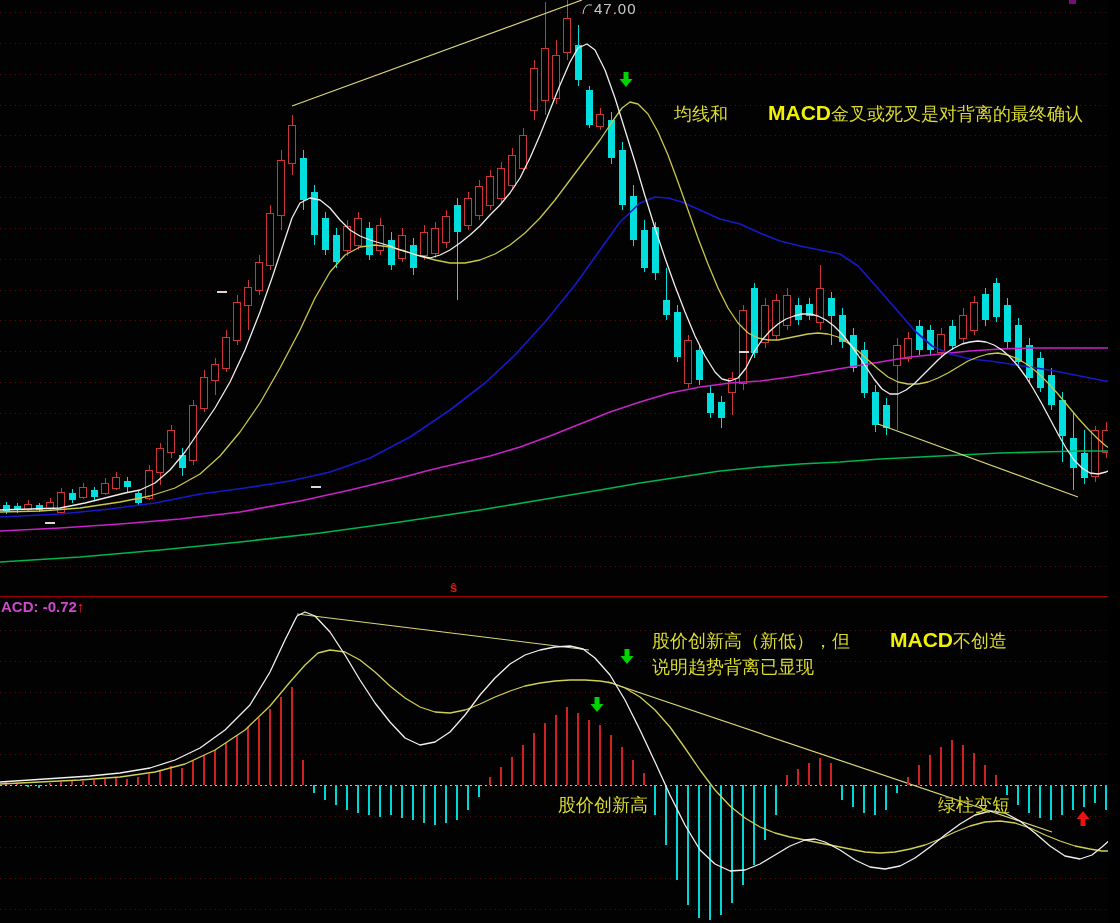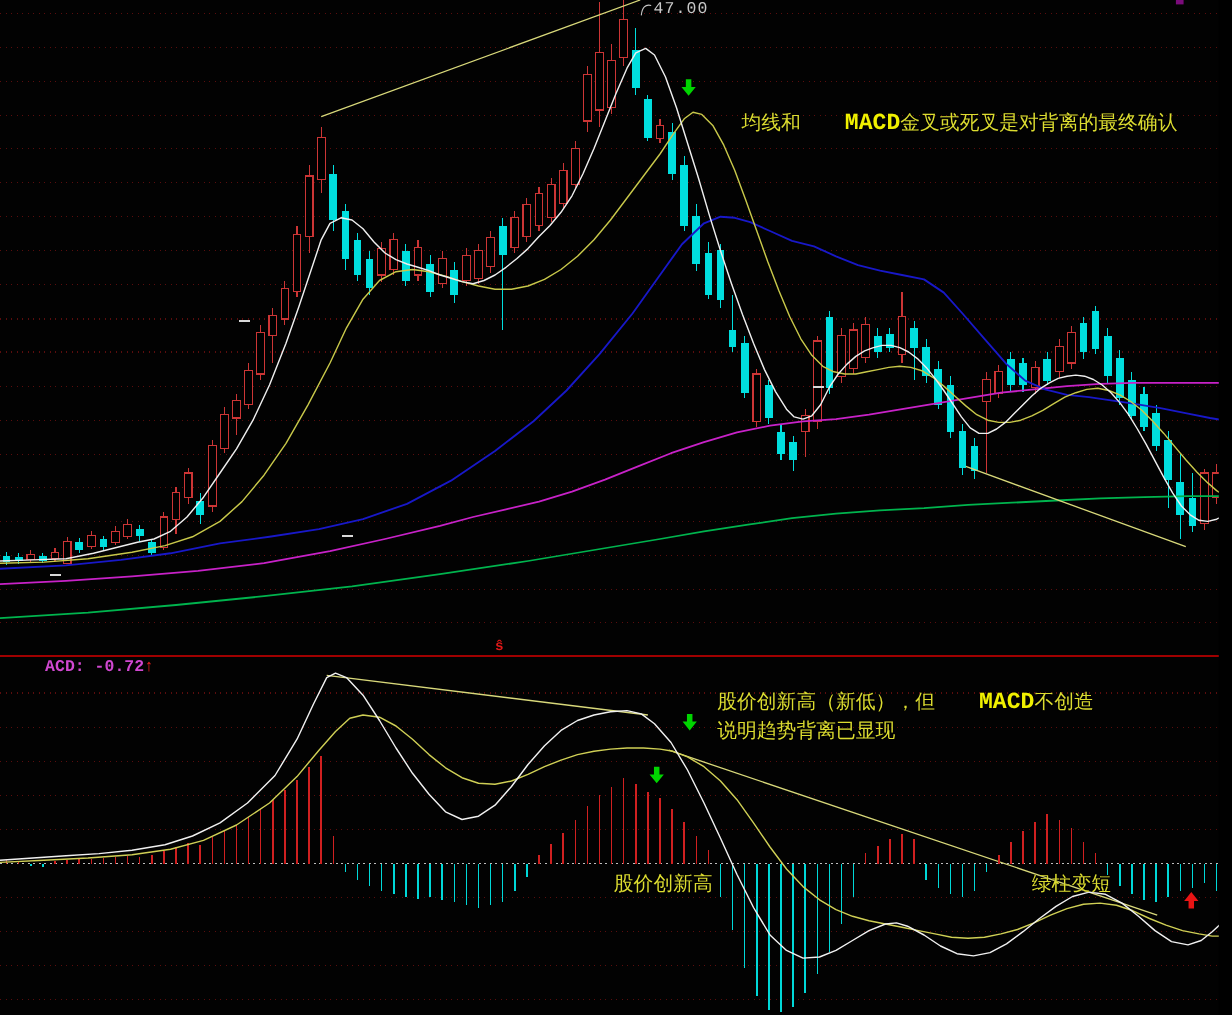--- a/index.html
+++ b/index.html
@@ -1,27 +1,27 @@
 <!DOCTYPE html>
 <html><head>
 <meta charset="utf-8">
 <style>
   html,body{margin:0;padding:0;background:#000;}
   #screen{position:relative;width:1108px;height:923px;background:#020202;overflow:hidden;
-          font-family:Liberation Mono, monospace;}
+          font-family:Liberation Sans, sans-serif;}
   #chart-svg{position:absolute;left:0;top:0;}
   .ann{position:absolute;color:#dcdc30;font-size:18px;line-height:26px;white-space:nowrap;
        text-shadow:0 0 1px rgba(0,0,0,.8);}
   .ann b{color:#f0f000;font-size:21px;font-weight:bold;margin-left:40px;}
   #ann-main{left:674px;top:100px;}
   #ann-macd{left:652px;top:627px;}
   #lbl-red-short{left:558px;top:792px;}
   #lbl-green-short{left:938px;top:792px;}
   #lbl-peak{position:absolute;left:594px;top:0px;color:#c8c8c8;font-size:15px;letter-spacing:1px;}
-  #lbl-macdval{position:absolute;left:1px;top:598px;color:#d048d0;font-size:15px;font-weight:bold;padding-left:40px;}
+  #lbl-macdval{position:absolute;left:1px;top:598px;color:#d048d0;font-size:15px;font-weight:bold;}
   #lbl-macdval .arr{color:#f02020;font-weight:bold;}
   #sep-glyph{position:absolute;left:450px;top:580px;color:#e01818;font-size:13px;font-weight:bold;}
   #artifact{position:absolute;left:1069px;top:0;width:7px;height:4px;background:#7a0b7a;}
 </style>
 </head>
 <body>
 
 <div id="screen">
   <svg id="chart-svg" width="1120" height="923" viewBox="0 0 1120 923">
       <line x1="0" y1="12" x2="1120" y2="12" stroke="#5a0d0d" stroke-width="1" stroke-dasharray="1 4" shape-rendering="crispEdges"></line>

